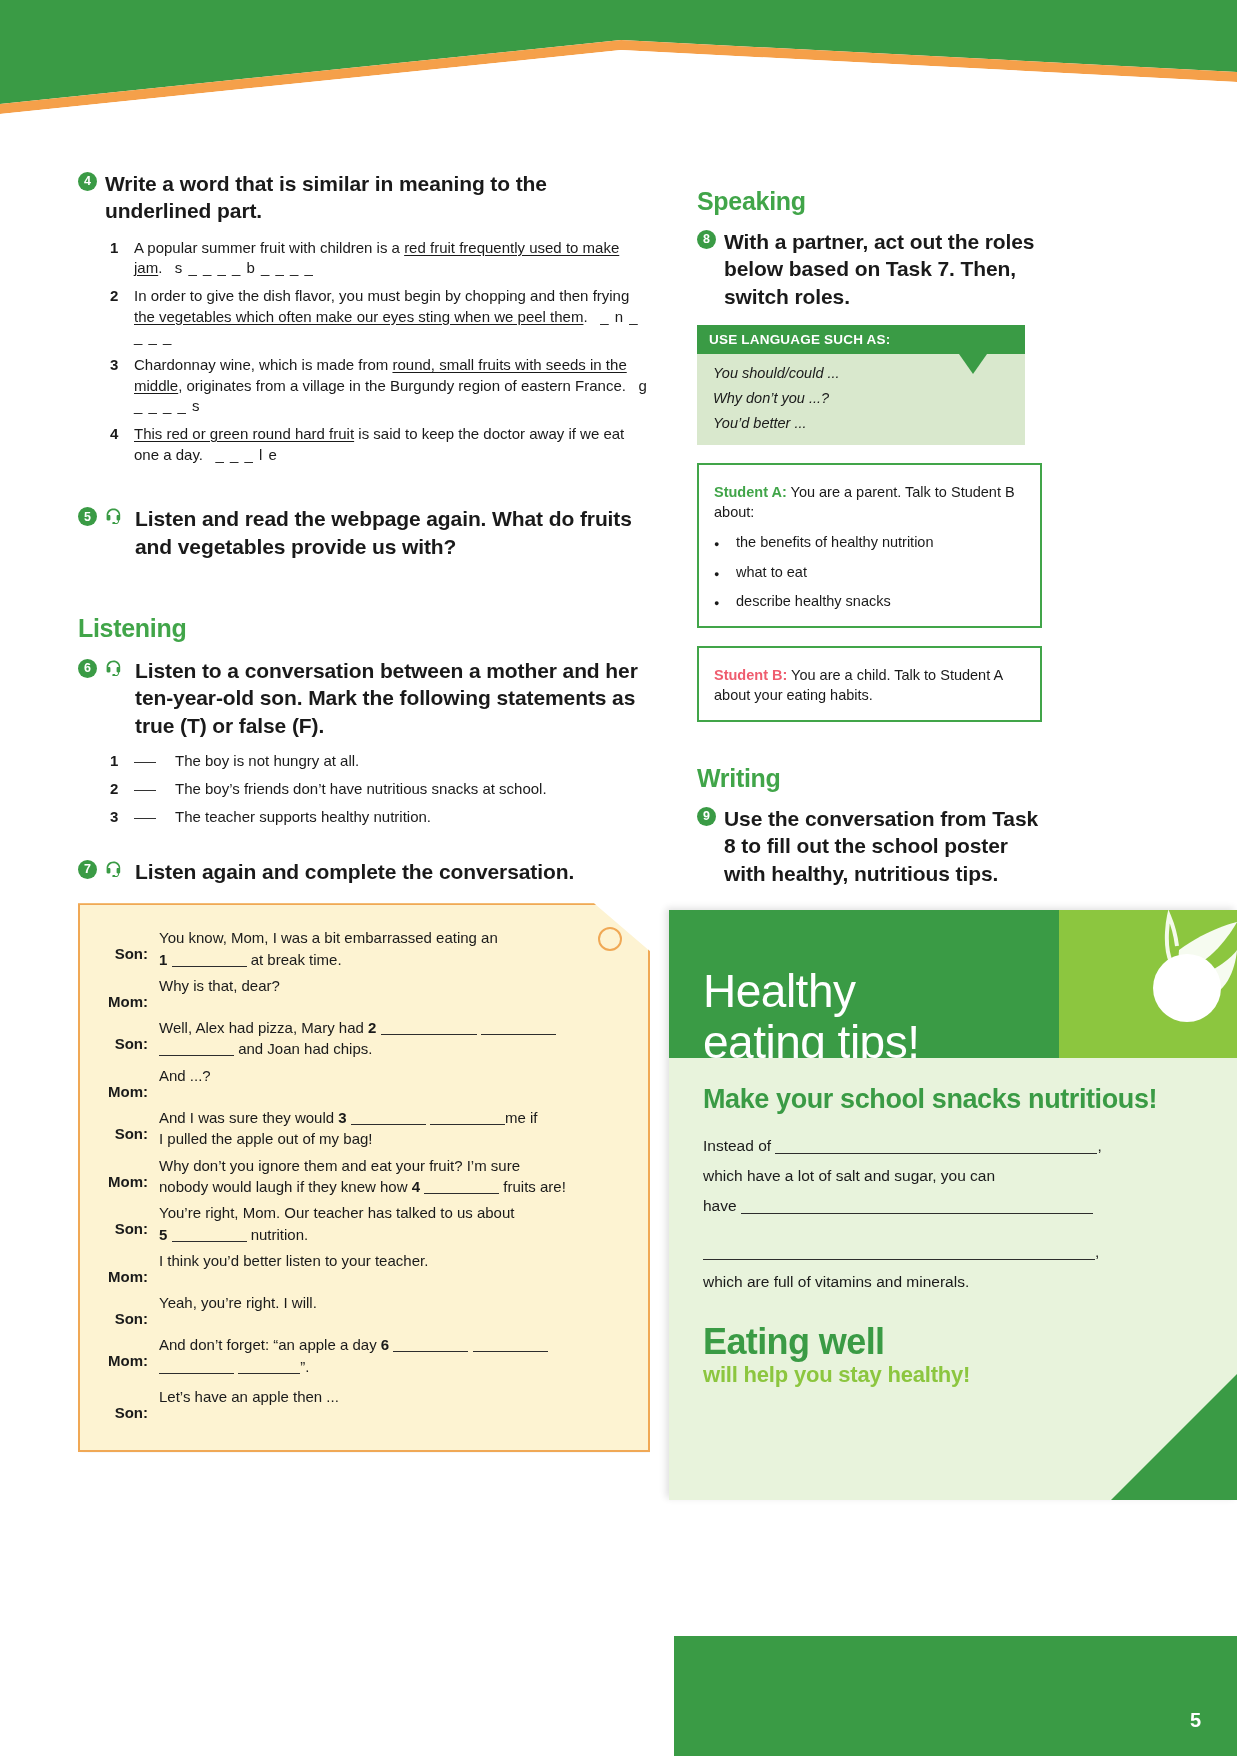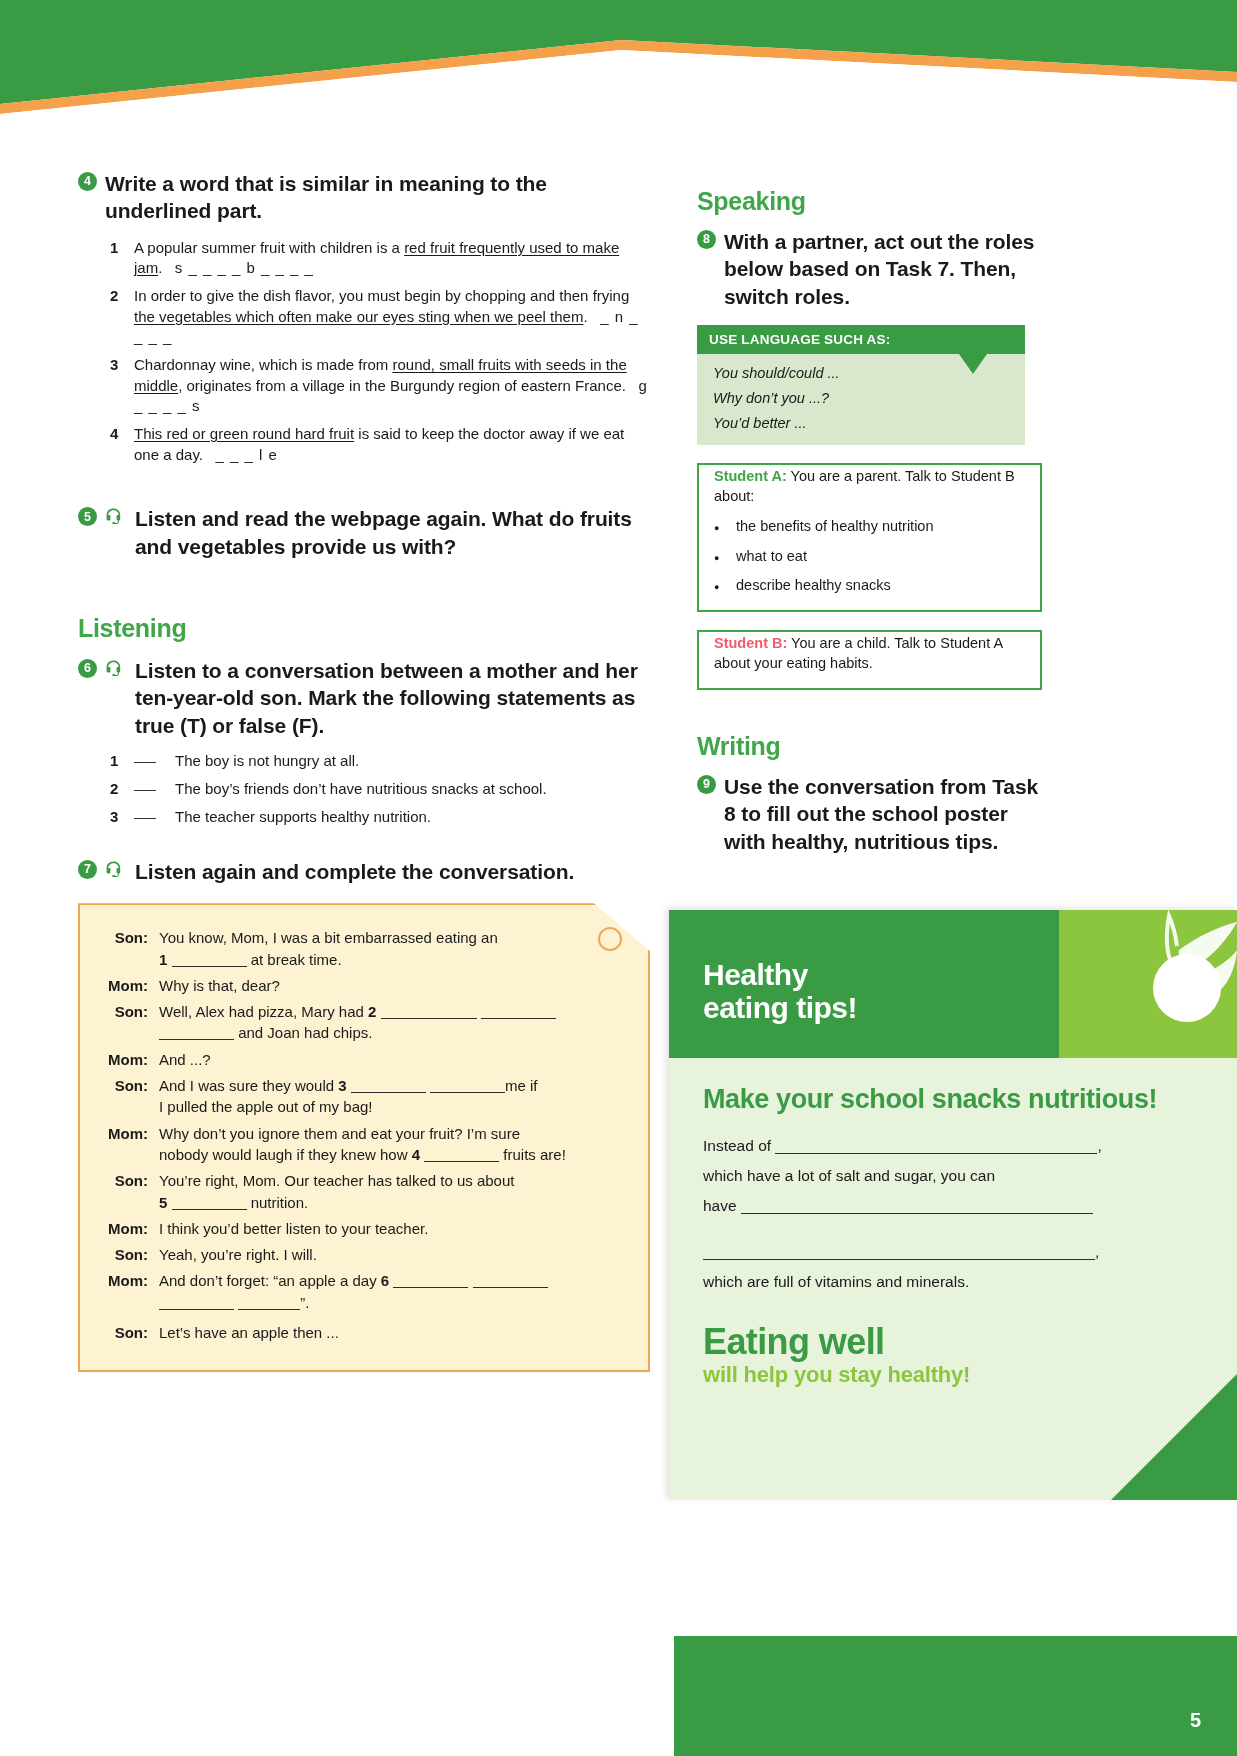--- a/index.html
+++ b/index.html
@@ -97,21 +97,21 @@
     padding:22px 26px 22px 24px;
     clip-path: polygon(0 0, 516px 0, 572px 48px, 572px 100%, 0 100%);
     box-shadow: 3px 4px 6px rgba(0,0,0,0.14);
   }
   .convo-fold {
     position:absolute; right:26px; top:22px;
     width:24px; height:24px; border-radius:50%;
     border:2.5px solid #f0a855; background:#fdf3d2;
   }
   .line { display:flex; gap:11px; margin-bottom:5px; font-size:15px; line-height:1.42; color:#1a1a1a; }
-  .spk { font-weight:bold; flex:0 0 44px; text-align:right; }
+  .spk { font-weight:bold; flex:0 0 44px; text-align:right;margin-top:16px; }
   .txt { flex:1; }
   .bl { display:inline-block; border-bottom:1.4px solid #2d2d2d; height:14px; vertical-align:-2px; }
   .bl-s { width:62px; } .bl-m { width:75px; } .bl-l { width:96px; }
 
   
   .use-lang-wrap { margin-top:15px; width:328px; position:relative; }
   .use-lang-head {
     background:#3a9b45; color:#fff; font-weight:bold; font-size:13.5px;
     padding:7px 12px; letter-spacing:0.2px;
   }
@@ -122,21 +122,21 @@
     font-style:italic; font-size:14.5px; color:#1a1a1a; margin-bottom:9px;
   }
   .use-lang-body .ex:last-child { margin-bottom:0; }
   .ul-pointer {
     position:absolute; right:38px; top:0; width:0; height:0;
     border-left:14px solid transparent; border-right:14px solid transparent;
     border-top:20px solid #3a9b45;
   }
 
   .student-box {
-    border:2.5px solid #41a549; padding:1px 15px 14px 15px;
+    border:2.5px solid #41a549; padding:17px 15px 14px 15px;
     font-size:14.5px; line-height:1.42; color:#1a1a1a; margin-top:18px;
     background:#fff;
   }
   .student-a-name { color:#41a549; font-weight:bold; }
   .student-b-name { color:#ef5c6e; font-weight:bold; }
   .bullets { margin:9px 0 0 0; padding:0; list-style:none; }
   .bullets li { display:flex; gap:16px; margin-bottom:9px; }
   .bullets li:last-child { margin-bottom:0; }
   .bullets .dot { flex:0 0 6px; }
   .bullets .dot:before { content:"\25CF"; font-size:9px; }
@@ -148,22 +148,22 @@
     box-shadow: -3px -2px 7px rgba(0,0,0,0.12);
   }
   .poster-head {
     position:relative; height:148px; background:#3a9b45; overflow:hidden;
   }
   .poster-head-light {
     position:absolute; right:0; top:0; width:178px; height:100%;
     background:#8cc63f;
   }
   .poster-title {
-    position:absolute; left:34px; top:48px;
-    color:#fff; font-size:30px; font-weight:bold; line-height:1.10;
+    position:absolute; left:34px; top:56px;
+    color:#fff; font-size:46px; font-weight:normal; line-height:1.10;
     letter-spacing:-0.5px;
   }
   .poster-body {
     position:relative; height:442px; background:#e8f3dc;
     padding:26px 36px 0 34px;
   }
   .poster-h2 {
     color:#3a9b45; font-size:27px; font-weight:bold; line-height:1.13;
     letter-spacing:-0.4px; margin-bottom:16px;
   }

